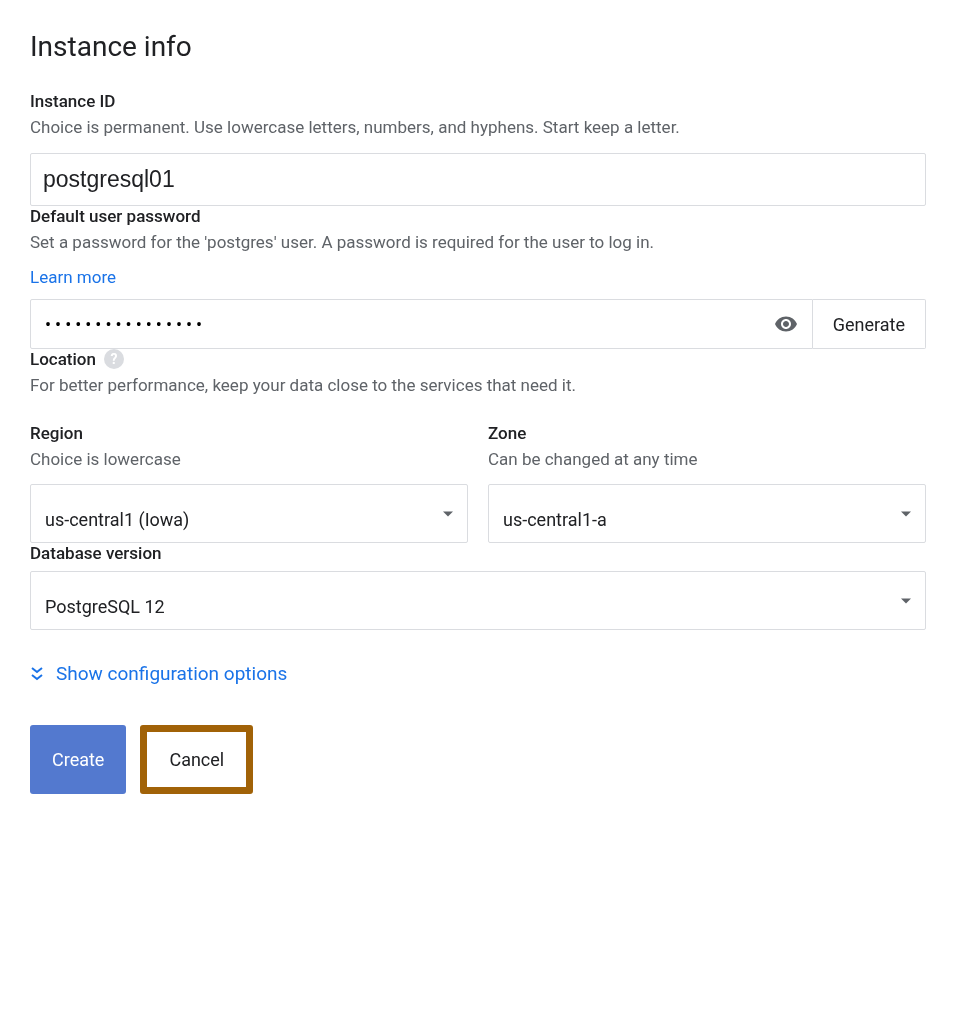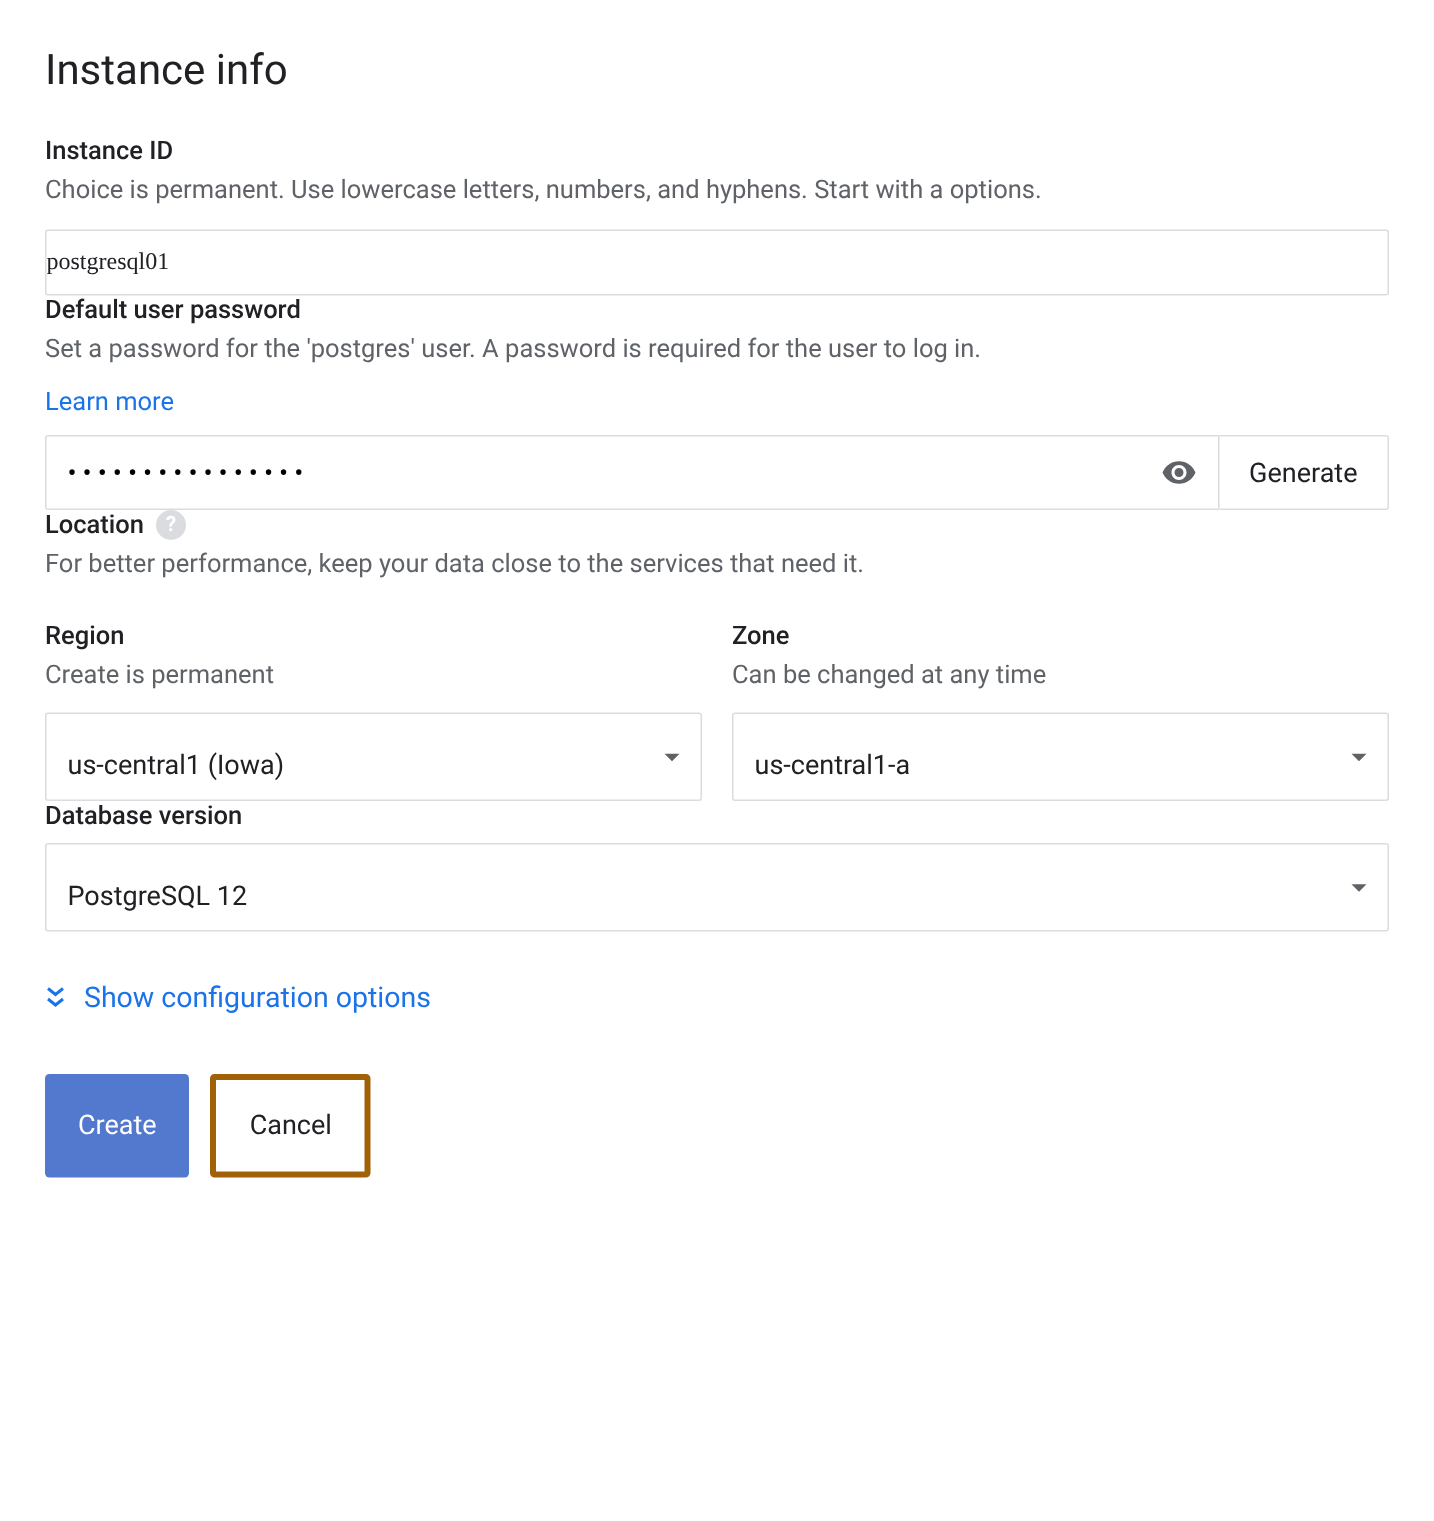--- a/index.html
+++ b/index.html
@@ -43,27 +43,27 @@
     .link {
       color: #1a73e8;
       font-size: 17px;
       text-decoration: none;
       display: inline-block;
       margin-bottom: 12px;
       cursor: pointer;
     }
     .text-input {
       width: 100%;
-      padding: 12px 0;
-      font-size: 16px;
+      padding: 12px 12px;
+      font-size: 23px;
       border: 1px solid #dadce0;
       border-radius: 2px;
       color: #202124;
       outline: none;
-      font-family: Liberation Serif, serif;
+      font-family: Liberation Sans, sans-serif;
     }
     .password-row {
       display: flex;
       width: 100%;
     }
     .password-input-wrap {
       flex: 1;
       position: relative;
       border: 1px solid #dadce0;
       border-radius: 2px 0 0 2px;
@@ -165,35 +165,35 @@
       border: none;
       border-radius: 3px;
       font-size: 18px;
       cursor: pointer;
       font-family: inherit;
     }
     .btn-secondary {
       padding: 12px 22px;
       background: #fff;
       color: #202124;
-      border: 4px solid #a16207;
+      border: 7px solid #a16207;
       border-radius: 3px;
       font-size: 18px;
       cursor: pointer;
       font-family: inherit;
     }
   </style>
 </head>
 <body>
 
 <h1 class="page-title">Instance info</h1>
 
 <div class="section">
   <div class="field-label">Instance ID</div>
-  <div class="field-help">Choice is permanent. Use lowercase letters, numbers, and hyphens. Start with a options.</div>
+  <div class="field-help">Choice is permanent. Use lowercase letters, numbers, and hyphens. Start keep a letter.</div>
   <input type="text" class="text-input" value="postgresql01" style="">
 </div>
 
 <div class="section">
   <div class="field-label">Default user password</div>
   <div class="field-help">Set a password for the 'postgres' user. A password is required for the user to log in.</div>
   <a class="link">Learn more</a>
   <div class="password-row">
     <div class="password-input-wrap">
       <input type="password" class="password-input" value="••••••••••••••••" style="">
@@ -210,21 +210,21 @@
 <div class="section">
   <div class="field-label">
     <span>Location</span>
     <span class="help-icon">?</span>
   </div>
   <div class="field-help">For better performance, keep your data close to the services that need it.</div>
 
   <div class="two-col">
     <div class="col">
       <div class="field-label">Region</div>
-      <div class="field-help">Create is permanent</div>
+      <div class="field-help">Choice is lowercase</div>
       <div class="select-wrap" style="margin-top:12px">
         <span>us-central1 (Iowa)</span>
         <span class="select-caret"></span>
       </div>
     </div>
     <div class="col">
       <div class="field-label">Zone</div>
       <div class="field-help">Can be changed at any time</div>
       <div class="select-wrap" style="margin-top:12px">
         <span>us-central1-a</span>

